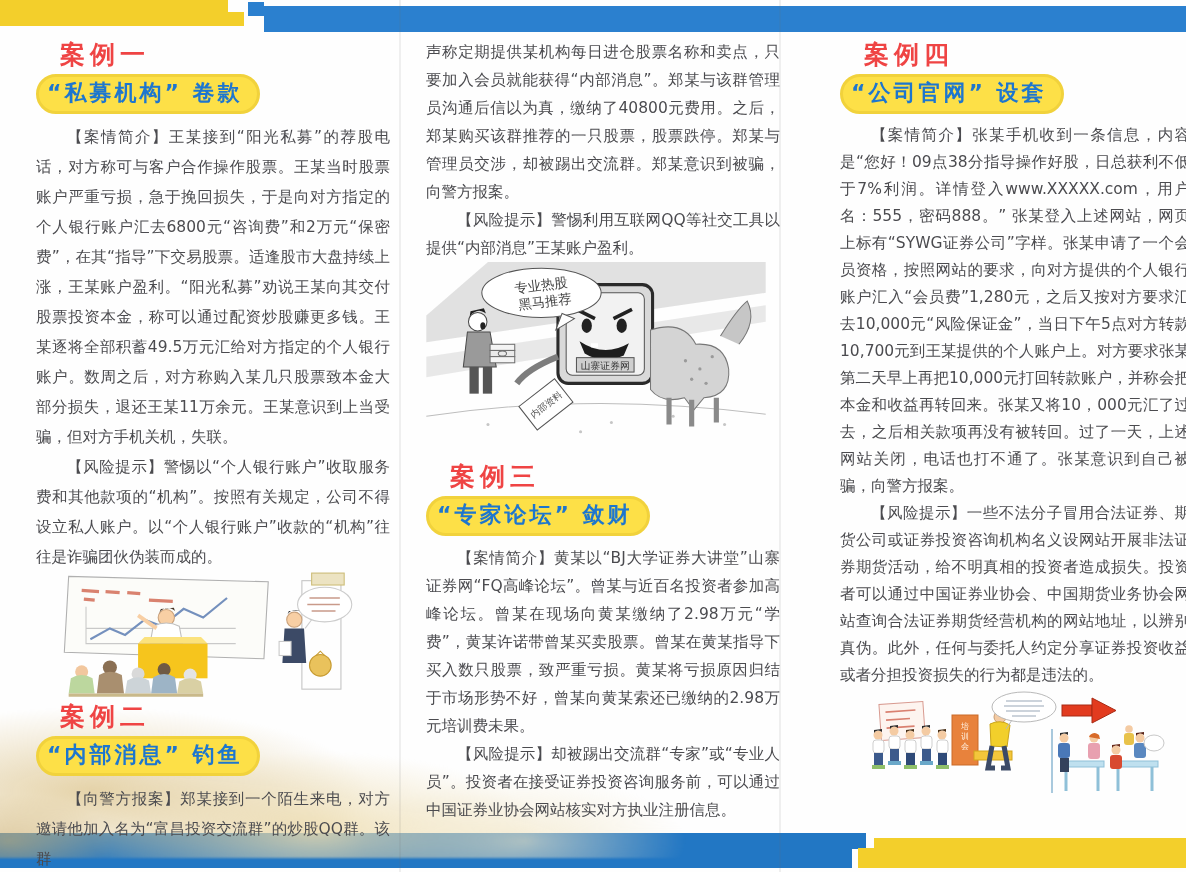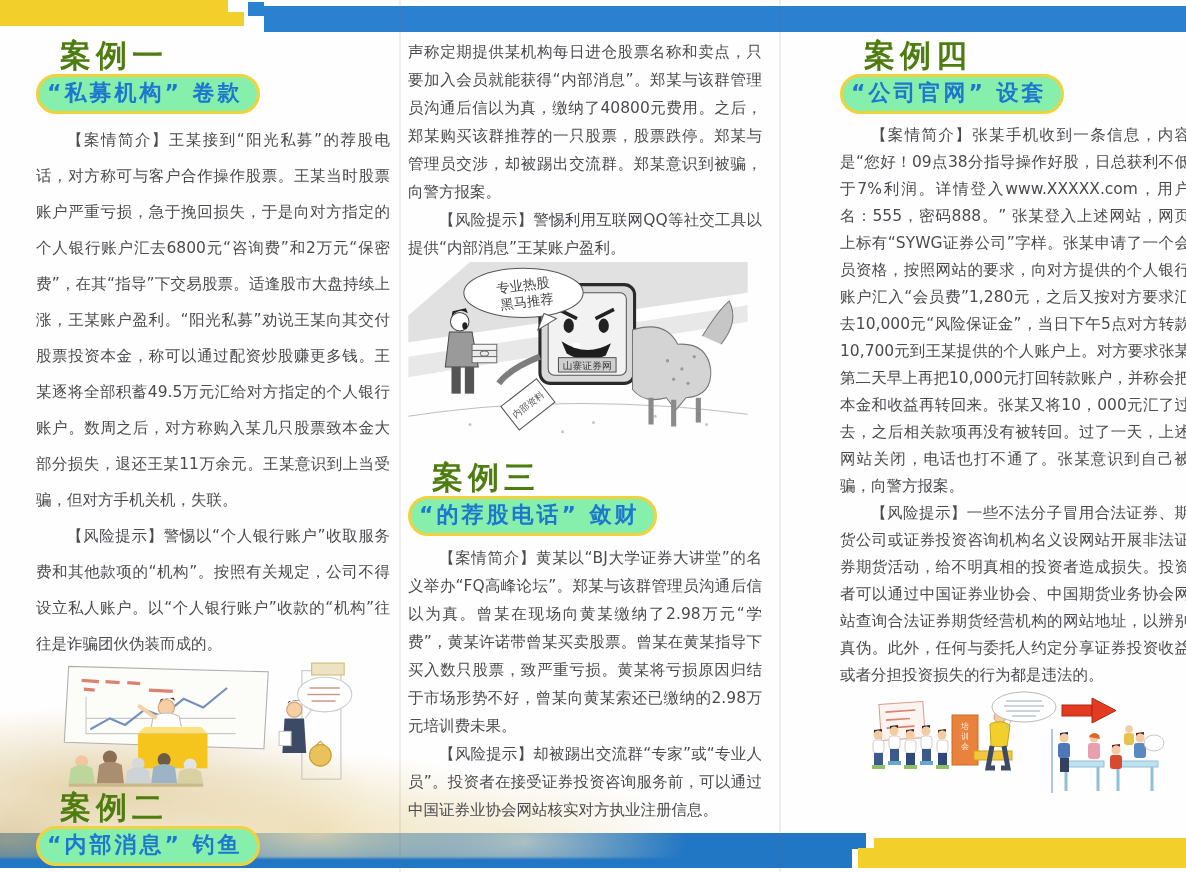--- a/index.html
+++ b/index.html
@@ -27,35 +27,35 @@
     background:
       radial-gradient(ellipse 50% 55% at 16% 68%, rgba(218,192,132,.70), rgba(218,192,132,0) 72%),
       radial-gradient(ellipse 42% 55% at 45% 88%, rgba(236,219,173,.85), rgba(236,219,173,0) 70%),
       radial-gradient(ellipse 30% 45% at 72% 92%, rgba(241,229,196,.65), rgba(241,229,196,0) 70%),
       radial-gradient(ellipse 18% 30% at 5% 92%, rgba(196,166,104,.55), rgba(196,166,104,0) 75%);
     filter:blur(1px);
   }
   
   .col{position:absolute;z-index:2;}
   #col1{left:36px;top:40px;width:354px;}
-  #col2{left:408px;top:38px;width:354px;}
+  #col2{left:426px;top:38px;width:354px;}
   #col3{left:824px;top:40px;width:350px;margin-left:16px;}
   .case-title{
-    color:#4d7c0f;font-size:31px;font-weight:bold;letter-spacing:5px;
+    color:#ef4444;font-size:25px;font-weight:bold;letter-spacing:5px;
     margin:0 0 4px 24px;line-height:30px;
   }
   .case-subtitle{
     display:inline-block;border:3px solid #f1d23c;border-radius:24px;
     padding:2px 14px 4px 8px;color:#1d76cf;font-size:22px;font-weight:bold;
-    letter-spacing:3px;background:#86efac;line-height:28px;
+    letter-spacing:3px;background:#fde047;line-height:28px;
   }
   .body-text{
     font-size:15.5px;color:#4b4b4f;text-align:justify;margin:0;
   }
-  .lh30{line-height:36px;} .lh28{line-height:28px;} .lh27{line-height:27px;}
+  .lh30{line-height:30px;} .lh28{line-height:28px;} .lh27{line-height:27px;}
   .indent{text-indent:2em;}
   .mt8{margin-top:8px;} .mt4{margin-top:4px;}
   .illus{position:relative;margin:0;}
   svg{display:block;}
   svg text{font-family:"DejaVu Sans", sans-serif;}
 </style>
 </head>
 <body>
 
 <div class="bar bar-top-yellow"></div>
@@ -193,23 +193,23 @@
 
       <ellipse cx="112" cy="30" rx="58" ry="24" fill="#fff" stroke="#555"></ellipse>
       <path d="M132,50 l-6,16 18,-11 z" fill="#fff" stroke="#555"></path>
       <text x="112" y="27" font-size="13" fill="#444" text-anchor="middle" transform="rotate(-7 112 27)">专业热股</text>
       <text x="116" y="43" font-size="13" fill="#444" text-anchor="middle" transform="rotate(-7 116 43)">黑马推荐</text>
     </svg>
   </div>
 
   <div style="margin-top:20px;">
     <div class="case-title">案例三</div>
-    <div class="case-subtitle">“的荐股电话” 敛财</div>
-  </div>
-  <p class="body-text lh28 indent mt8">【案情简介】黄某以“BJ大学证券大讲堂”的名义举办“FQ高峰论坛”。郑某与该群管理员沟通后信以为真。曾某在现场向黄某缴纳了2.98万元“学费”，黄某许诺带曾某买卖股票。曾某在黄某指导下买入数只股票，致严重亏损。黄某将亏损原因归结于市场形势不好，曾某向黄某索还已缴纳的2.98万元培训费未果。</p>
+    <div class="case-subtitle">“专家论坛” 敛财</div>
+  </div>
+  <p class="body-text lh28 indent mt8">【案情简介】黄某以“BJ大学证券大讲堂”山寨证券网“FQ高峰论坛”。曾某与近百名投资者参加高峰论坛。曾某在现场向黄某缴纳了2.98万元“学费”，黄某许诺带曾某买卖股票。曾某在黄某指导下买入数只股票，致严重亏损。黄某将亏损原因归结于市场形势不好，曾某向黄某索还已缴纳的2.98万元培训费未果。</p>
   <p class="body-text lh28 indent">【风险提示】却被踢出交流群“专家”或“专业人员”。投资者在接受证券投资咨询服务前，可以通过中国证券业协会网站核实对方执业注册信息。</p>
 </div>
 
 <div id="col3" class="col">
   <div>
     <div class="case-title">案例四</div>
     <div class="case-subtitle">“公司官网” 设套</div>
   </div>
   <p class="body-text lh27 indent mt8">【案情简介】张某手机收到一条信息，内容是“您好！09点38分指导操作好股，日总获利不低于7%利润。详情登入www.XXXXX.com，用户名：555，密码888。” 张某登入上述网站，网页上标有“SYWG证券公司”字样。张某申请了一个会员资格，按照网站的要求，向对方提供的个人银行账户汇入“会员费”1,280元，之后又按对方要求汇去10,000元“风险保证金”，当日下午5点对方转款10,700元到王某提供的个人账户上。对方要求张某第二天早上再把10,000元打回转款账户，并称会把本金和收益再转回来。张某又将10，000元汇了过去，之后相关款项再没有被转回。过了一天，上述网站关闭，电话也打不通了。张某意识到自己被骗，向警方报案。</p>
   <p class="body-text lh27 indent">【风险提示】一些不法分子冒用合法证券、期货公司或证券投资咨询机构名义设网站开展非法证券期货活动，给不明真相的投资者造成损失。投资者可以通过中国证券业协会、中国期货业务协会网站查询合法证券期货经营机构的网站地址，以辨别真伪。此外，任何与委托人约定分享证券投资收益或者分担投资损失的行为都是违法的。</p>

